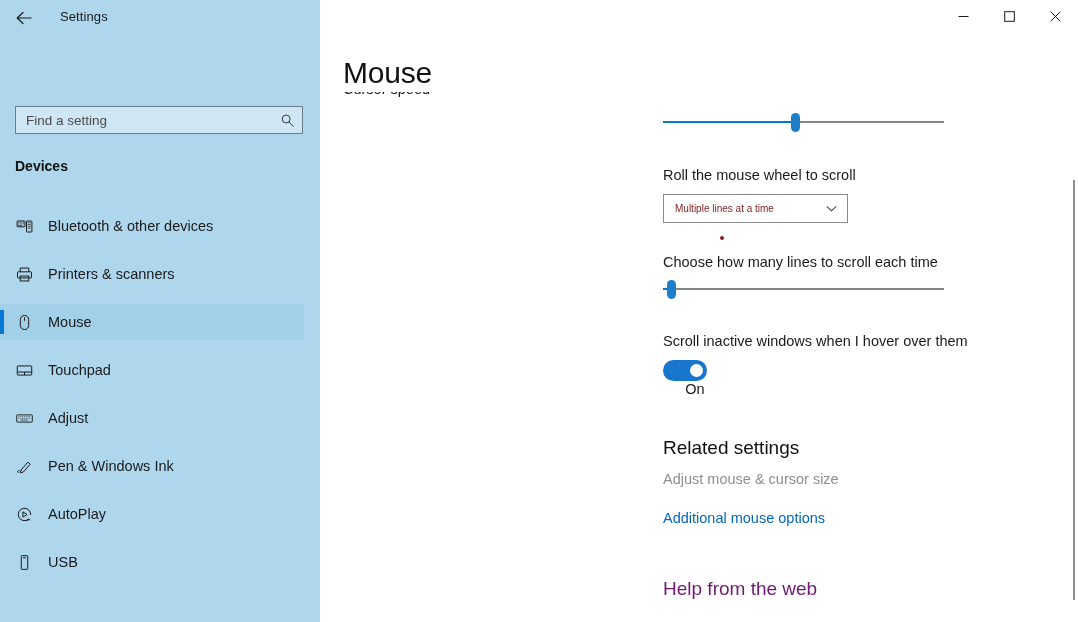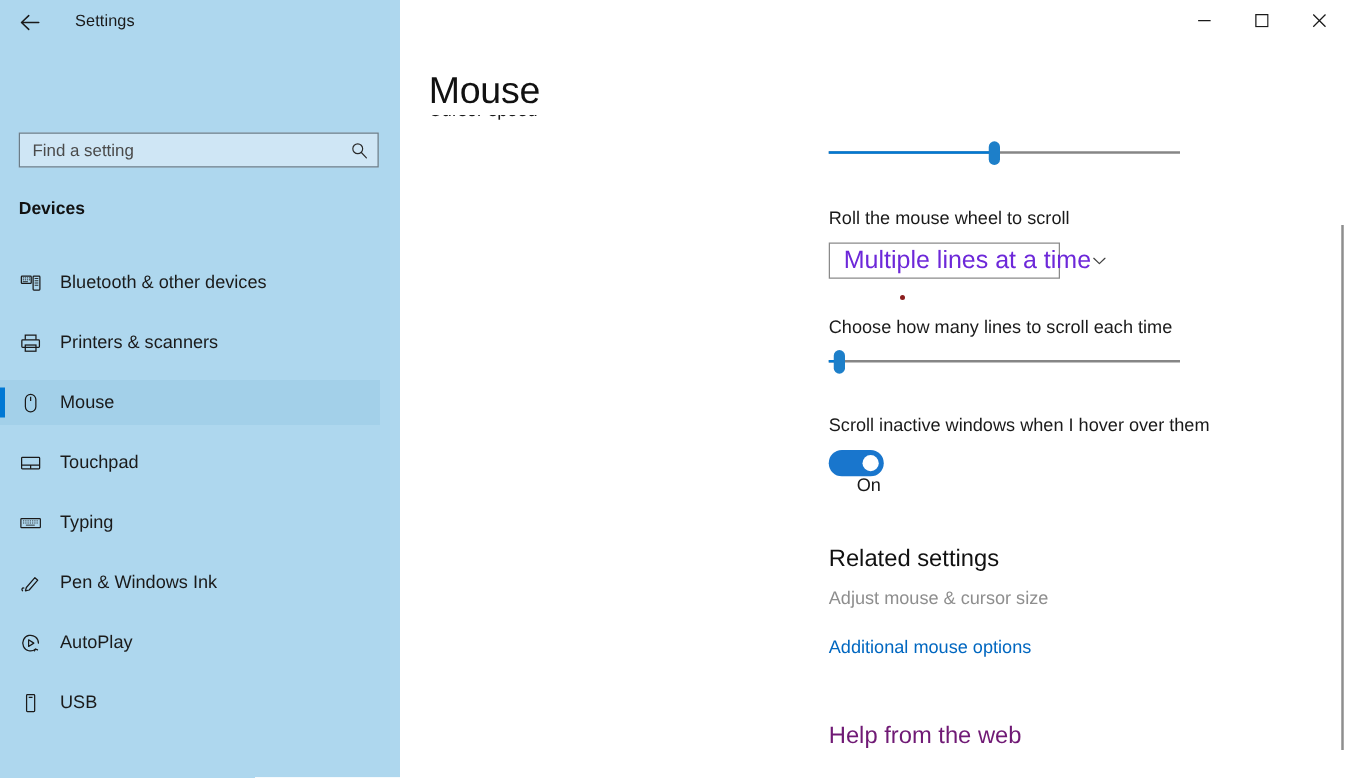--- a/index.html
+++ b/index.html
@@ -225,22 +225,22 @@
     width: 185px; height: 29px;
     box-sizing: border-box;
     border: 1px solid #8a8a8a;
     background: #ffffff;
     display: flex;
     align-items: center;
     padding: 0 9px 0 11px;
   }
   #dropdown-value {
     flex: 1;
-    font-size: 20px;
-    color: #6d28d9;
+    font-size: 10px;
+    color: #7f1d1d;
     white-space: nowrap;
   }
   #dropdown-chevron {
     color: #444;
     display: flex; align-items: center;
   }
 
   #red-dot {
     position: absolute;
     left: 400px; top: 236px;
@@ -394,21 +394,21 @@
     </div>
 
     <div class="nav-item" style="top:400px">
 
       <span class="nav-icon">
         <svg width="19" height="19" viewBox="0 0 20 20" fill="none" stroke="currentColor" stroke-width="1">
           <rect x="1.8" y="6.2" width="16.4" height="7.6" rx="0.6"></rect>
           <path d="M3.6 8.1h1M5.5 8.1h1M7.4 8.1h1M9.3 8.1h1M11.2 8.1h1M13.1 8.1h1M15 8.1h1M3.6 9.9h1M5.5 9.9h1M7.4 9.9h1M9.3 9.9h1M11.2 9.9h1M13.1 9.9h1M15 9.9h1M6 11.7h7.5" stroke-width="0.7"></path>
         </svg>
       </span>
-      <span class="nav-label">Typing</span>
+      <span class="nav-label">Adjust</span>
     </div>
 
     <div class="nav-item" style="top:448px">
 
       <span class="nav-icon">
         <svg width="19" height="19" viewBox="0 0 20 20" fill="none" stroke="currentColor" stroke-width="1.05">
           <path d="M6.4 13.7 L13.6 5.4 L16 7.5 L8.8 15.8 L5.6 16.6 Z" stroke-linejoin="round"></path>
           <path d="M3.2 16.4 c-1.1-0.9 -0.3-2.6 1.1-2.3" stroke-linecap="round"></path>
         </svg>
       </span>

